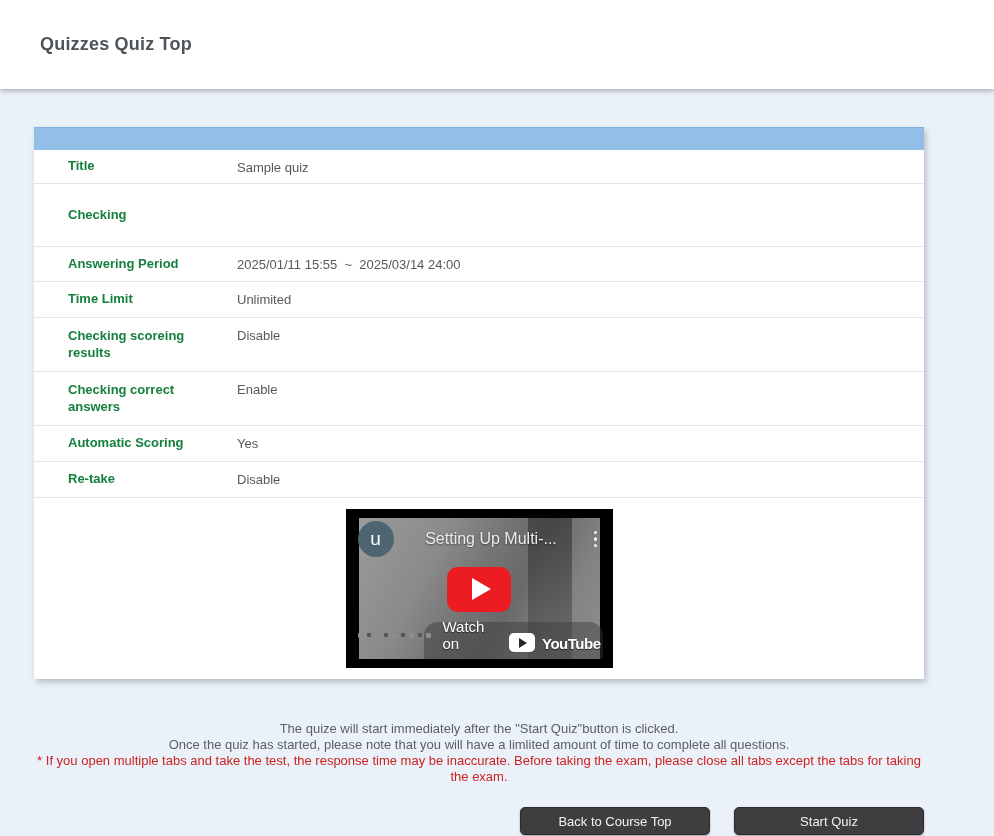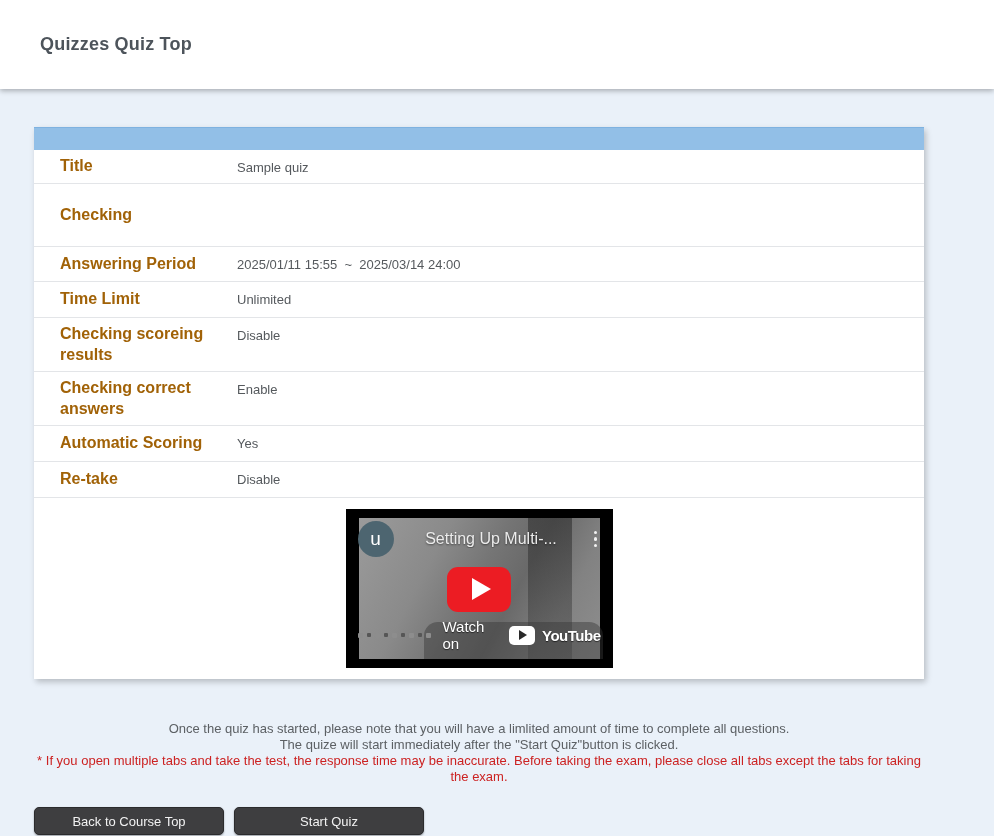--- a/index.html
+++ b/index.html
@@ -33,23 +33,23 @@
     height: 23px;
     background: #92bfe7;
     border-top: 1px solid #7fb2e0;
   }
   .info-row {
     display: flex;
     border-bottom: 1px solid #e3e5e8;
   }
   .cell-label {
     width: 203px;
-    padding: 0 14px 0 26px;
+    padding: 0 14px 0 34px;
     display: flex; align-items: center;
-    font-size: 16px; font-weight: bold; color: #a16207;
+    font-size: 13px; font-weight: bold; color: #15803d;
     line-height: 1.3;
   }
   .cell-value {
     flex: 1;
     padding: 10px 10px 0 0;
     font-size: 13px; color: #55595d;
     white-space: pre-wrap;
   }
   
   .video-row {
@@ -121,21 +121,21 @@
     position: absolute; left: 12px; right: 12px; bottom: 16px;
     display: flex; align-items: center;
   }
   .yt-strip { display: flex; align-items: center; gap: 4px; margin-right: 12px; }
   .yt-strip i {
     display: block; border-radius: 1px;
   }
   .yt-strip i:nth-child(odd)  { width: 5px; height: 5px; background: #8d8d8d; }
   .yt-strip i:nth-child(even) { width: 4px; height: 4px; background: #565656; }
   .yt-watch {
-    display: flex; align-items: center; gap: 7px;
+    display: flex; align-items: flex-end; gap: 7px;
     color: #ffffff; font-size: 15px;
     text-shadow: 0 1px 1px rgba(0,0,0,0.6);
   }
   .yt-logo {
     width: 27px; height: 19px;
     background: #ffffff; border-radius: 5px;
     display: flex; align-items: center; justify-content: center;
   }
   .yt-logo i {
     display: block; width: 0; height: 0;
@@ -149,21 +149,21 @@
   .notices {
     width: 890px; margin: 42px 0 0 34px;
     text-align: center;
     font-size: 13px; line-height: 16px;
   }
   .notice-gray { color: #5c6064; }
   .notice-red  { color: #cc2222; margin-top: 0; text-align: center; }
   
   .actions {
     width: 890px; margin: 22px 0 0 34px;
-    display: flex; justify-content: flex-start; gap: 10px;
+    display: flex; justify-content: flex-end; gap: 24px;
   }
   .actions button {
     width: 190px; height: 28px;
     background: #3e3e40;
     color: #f2f2f2;
     font-size: 13px;
     font-family: "Liberation Sans", "DejaVu Sans", sans-serif;
     border: 1px solid #2b2b2d;
     border-radius: 5px;
     box-shadow: 0 1px 2px rgba(0,0,0,0.35);
@@ -248,22 +248,22 @@
                 <i></i>
               </span>
             <span class="yt-brand">YouTube</span>
           </div>
         </div>
       </div>
     </div>
   </section>
 
   <div class="notices">
+    <p class="notice-gray">The quize will start immediately after the "Start Quiz"button is clicked.</p>
     <p class="notice-gray">Once the quiz has started, please note that you will have a limlited amount of time to complete all questions.</p>
-    <p class="notice-gray">The quize will start immediately after the "Start Quiz"button is clicked.</p>
     <p class="notice-red">* If you open multiple tabs and take the test, the response time may be inaccurate. Before taking the exam, please close all tabs except the tabs for taking the exam.</p>
   </div>
 
   <div class="actions">
     <button>Back to Course Top</button>
     <button>Start Quiz</button>
   </div>
 </main>
 
 </body></html>

